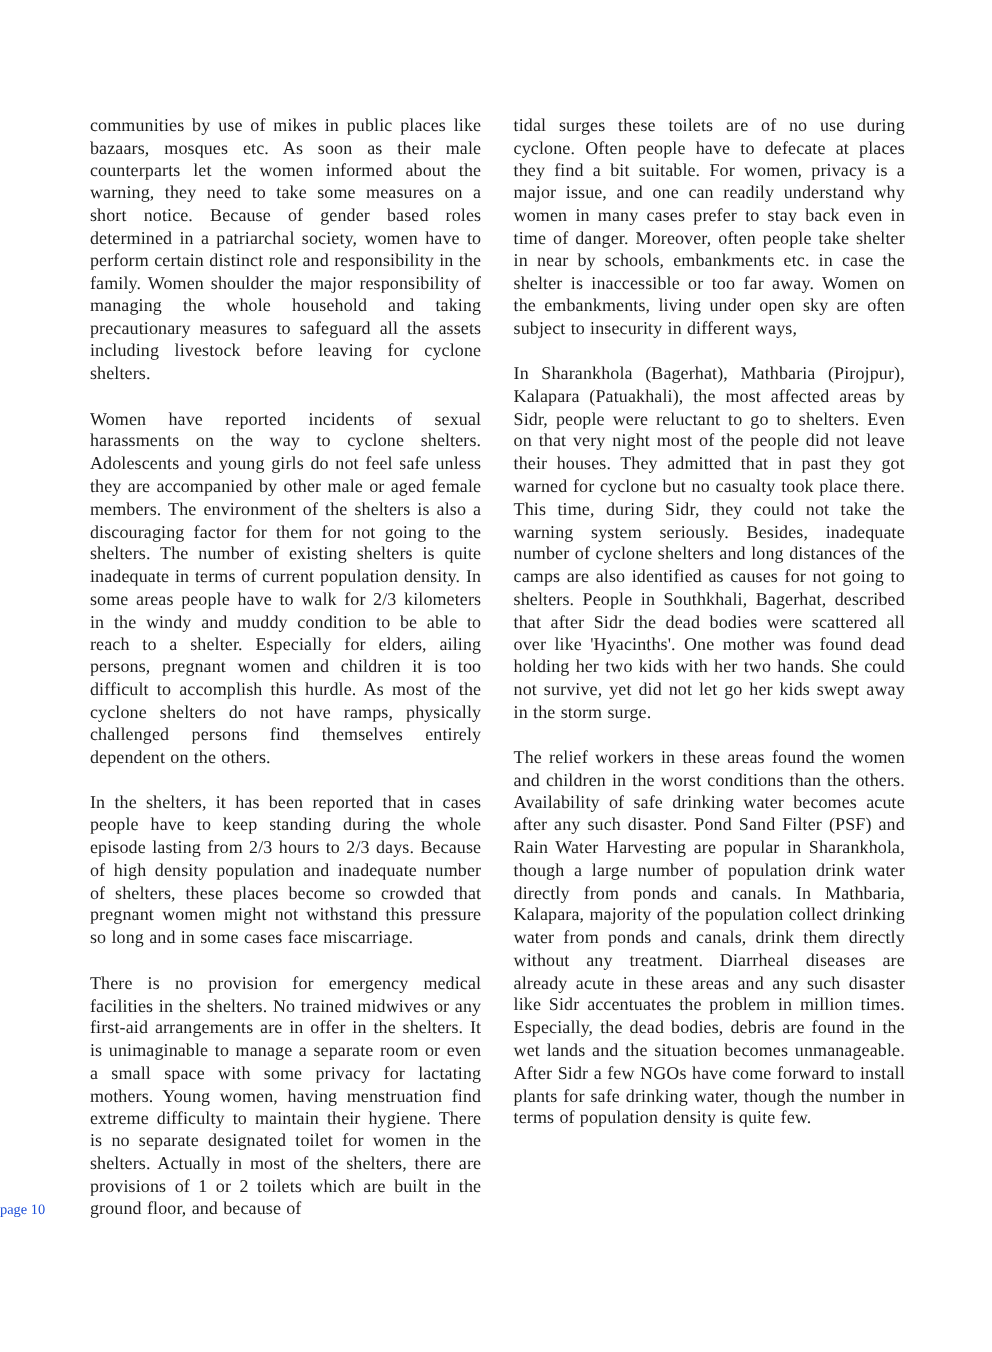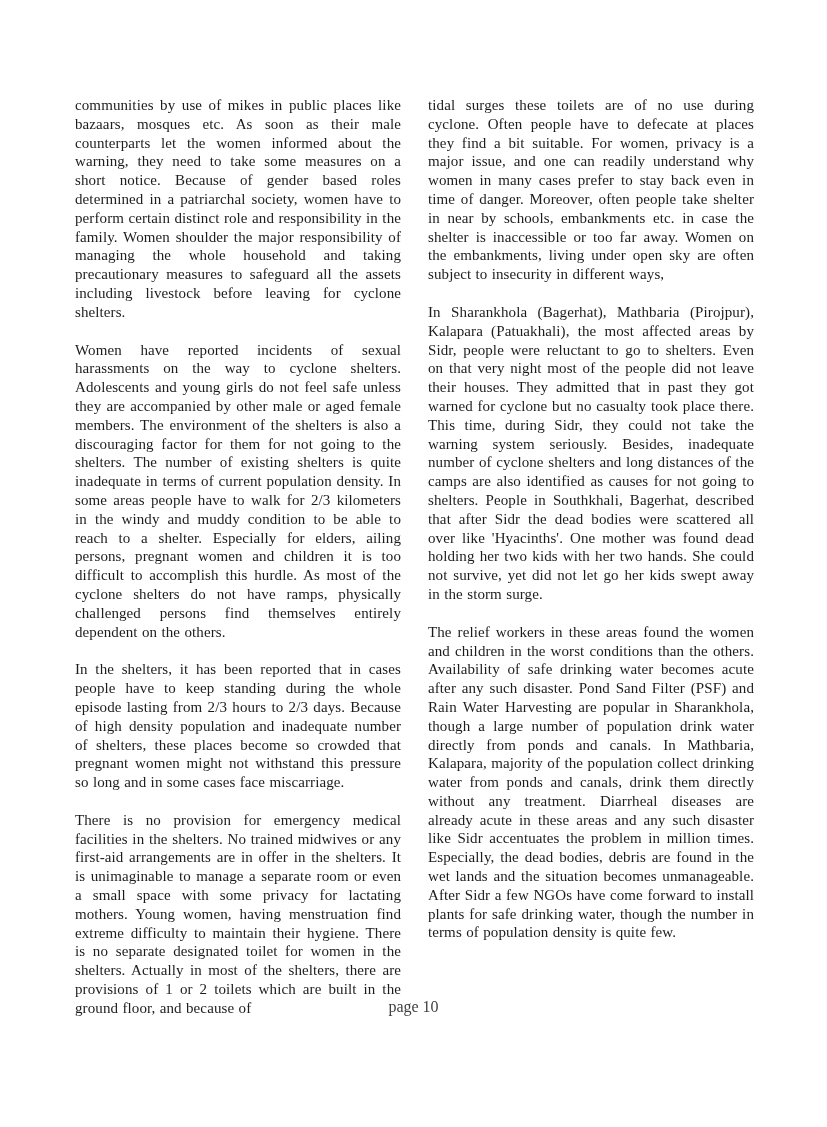--- a/index.html
+++ b/index.html
@@ -35,23 +35,22 @@
     line-height: 18.8px;
     text-align: justify;
     letter-spacing: 0.1px;
     word-spacing: 0.5px;
   }
   .footer {
     position: absolute;
     bottom: 36px;
     left: 0;
     width: 100%;
-    text-align: center;
-    font-size: 16px;
-    color: #404040;
+    font-size: 12px;
+    color: #1d4ed8;
   }
 </style>
 </head>
 <body>
 
 <div class="page">
   <div class="columns">
     <div class="col">
       <p>communities by use of mikes in public places like bazaars, mosques etc. As soon as their male counterparts let the women informed about the warning, they need to take some measures on a short notice. Because of gender based roles determined in a patriarchal society, women have to perform certain distinct role and responsibility in the family. Women shoulder the major responsibility of managing the whole household and taking precautionary measures to safeguard all the assets including livestock before leaving for cyclone shelters.</p>
       <p>Women have reported incidents of sexual harassments on the way to cyclone shelters. Adolescents and young girls do not feel safe unless they are accompanied by other male or aged female members. The environment of the shelters is also a discouraging factor for them for not going to the shelters. The number of existing shelters is quite inadequate in terms of current population density. In some areas people have to walk for 2/3 kilometers in the windy and muddy condition to be able to reach to a shelter. Especially for elders, ailing persons, pregnant women and children it is too difficult to accomplish this hurdle. As most of the cyclone shelters do not have ramps, physically challenged persons find themselves entirely dependent on the others.</p>

